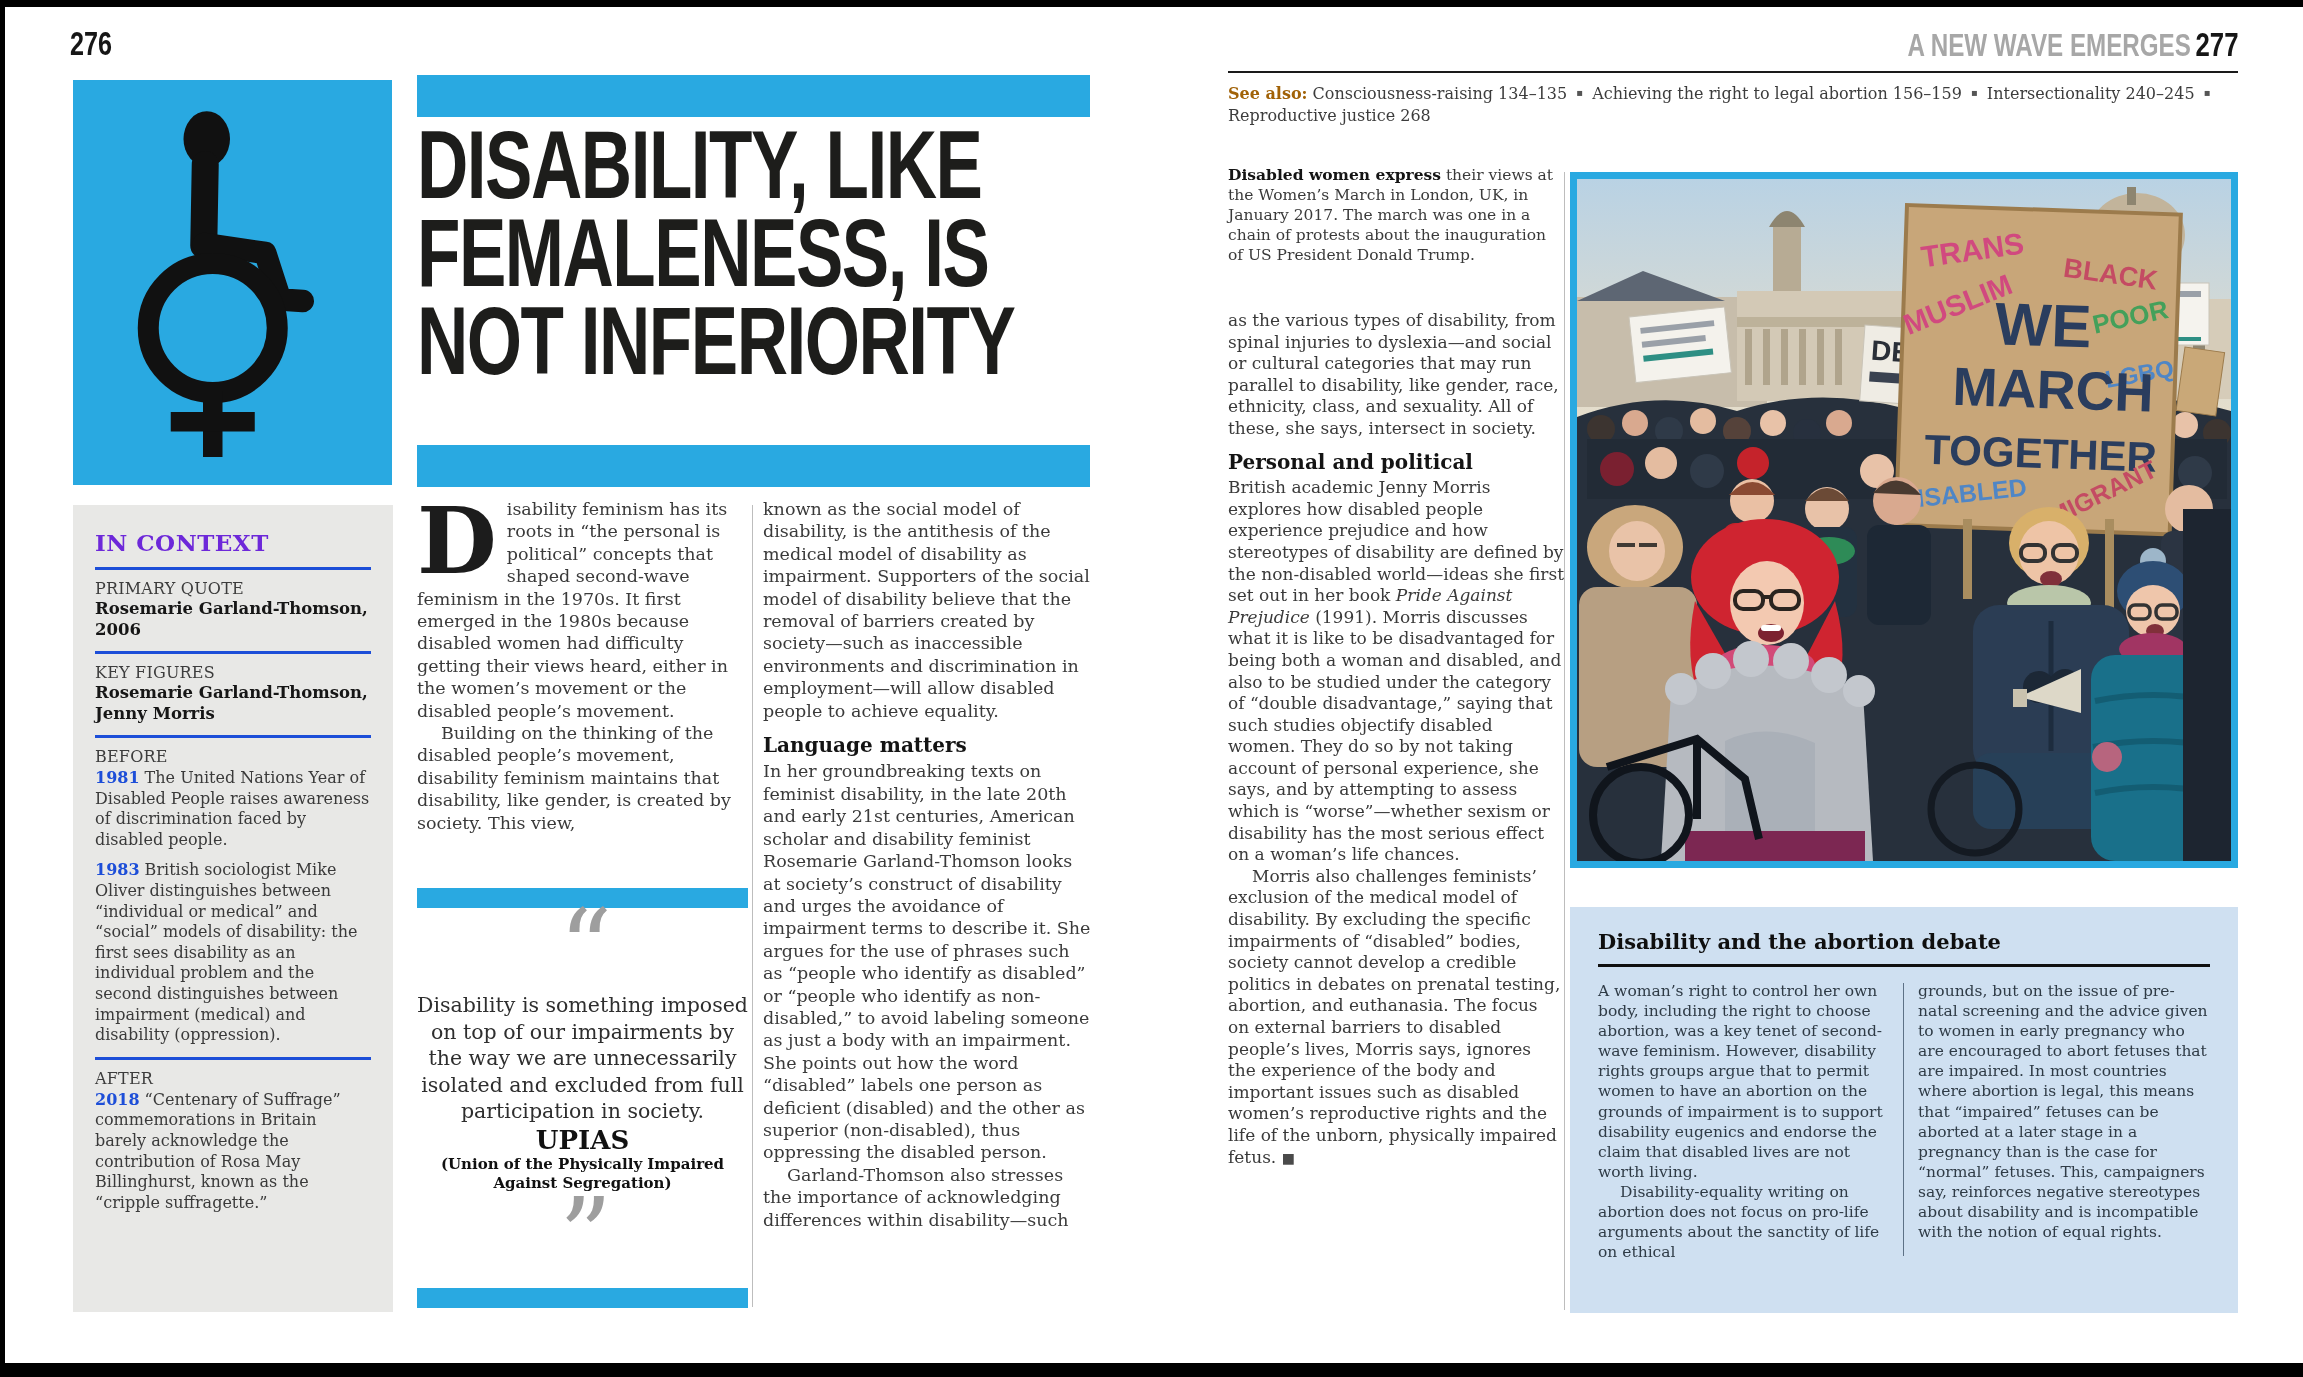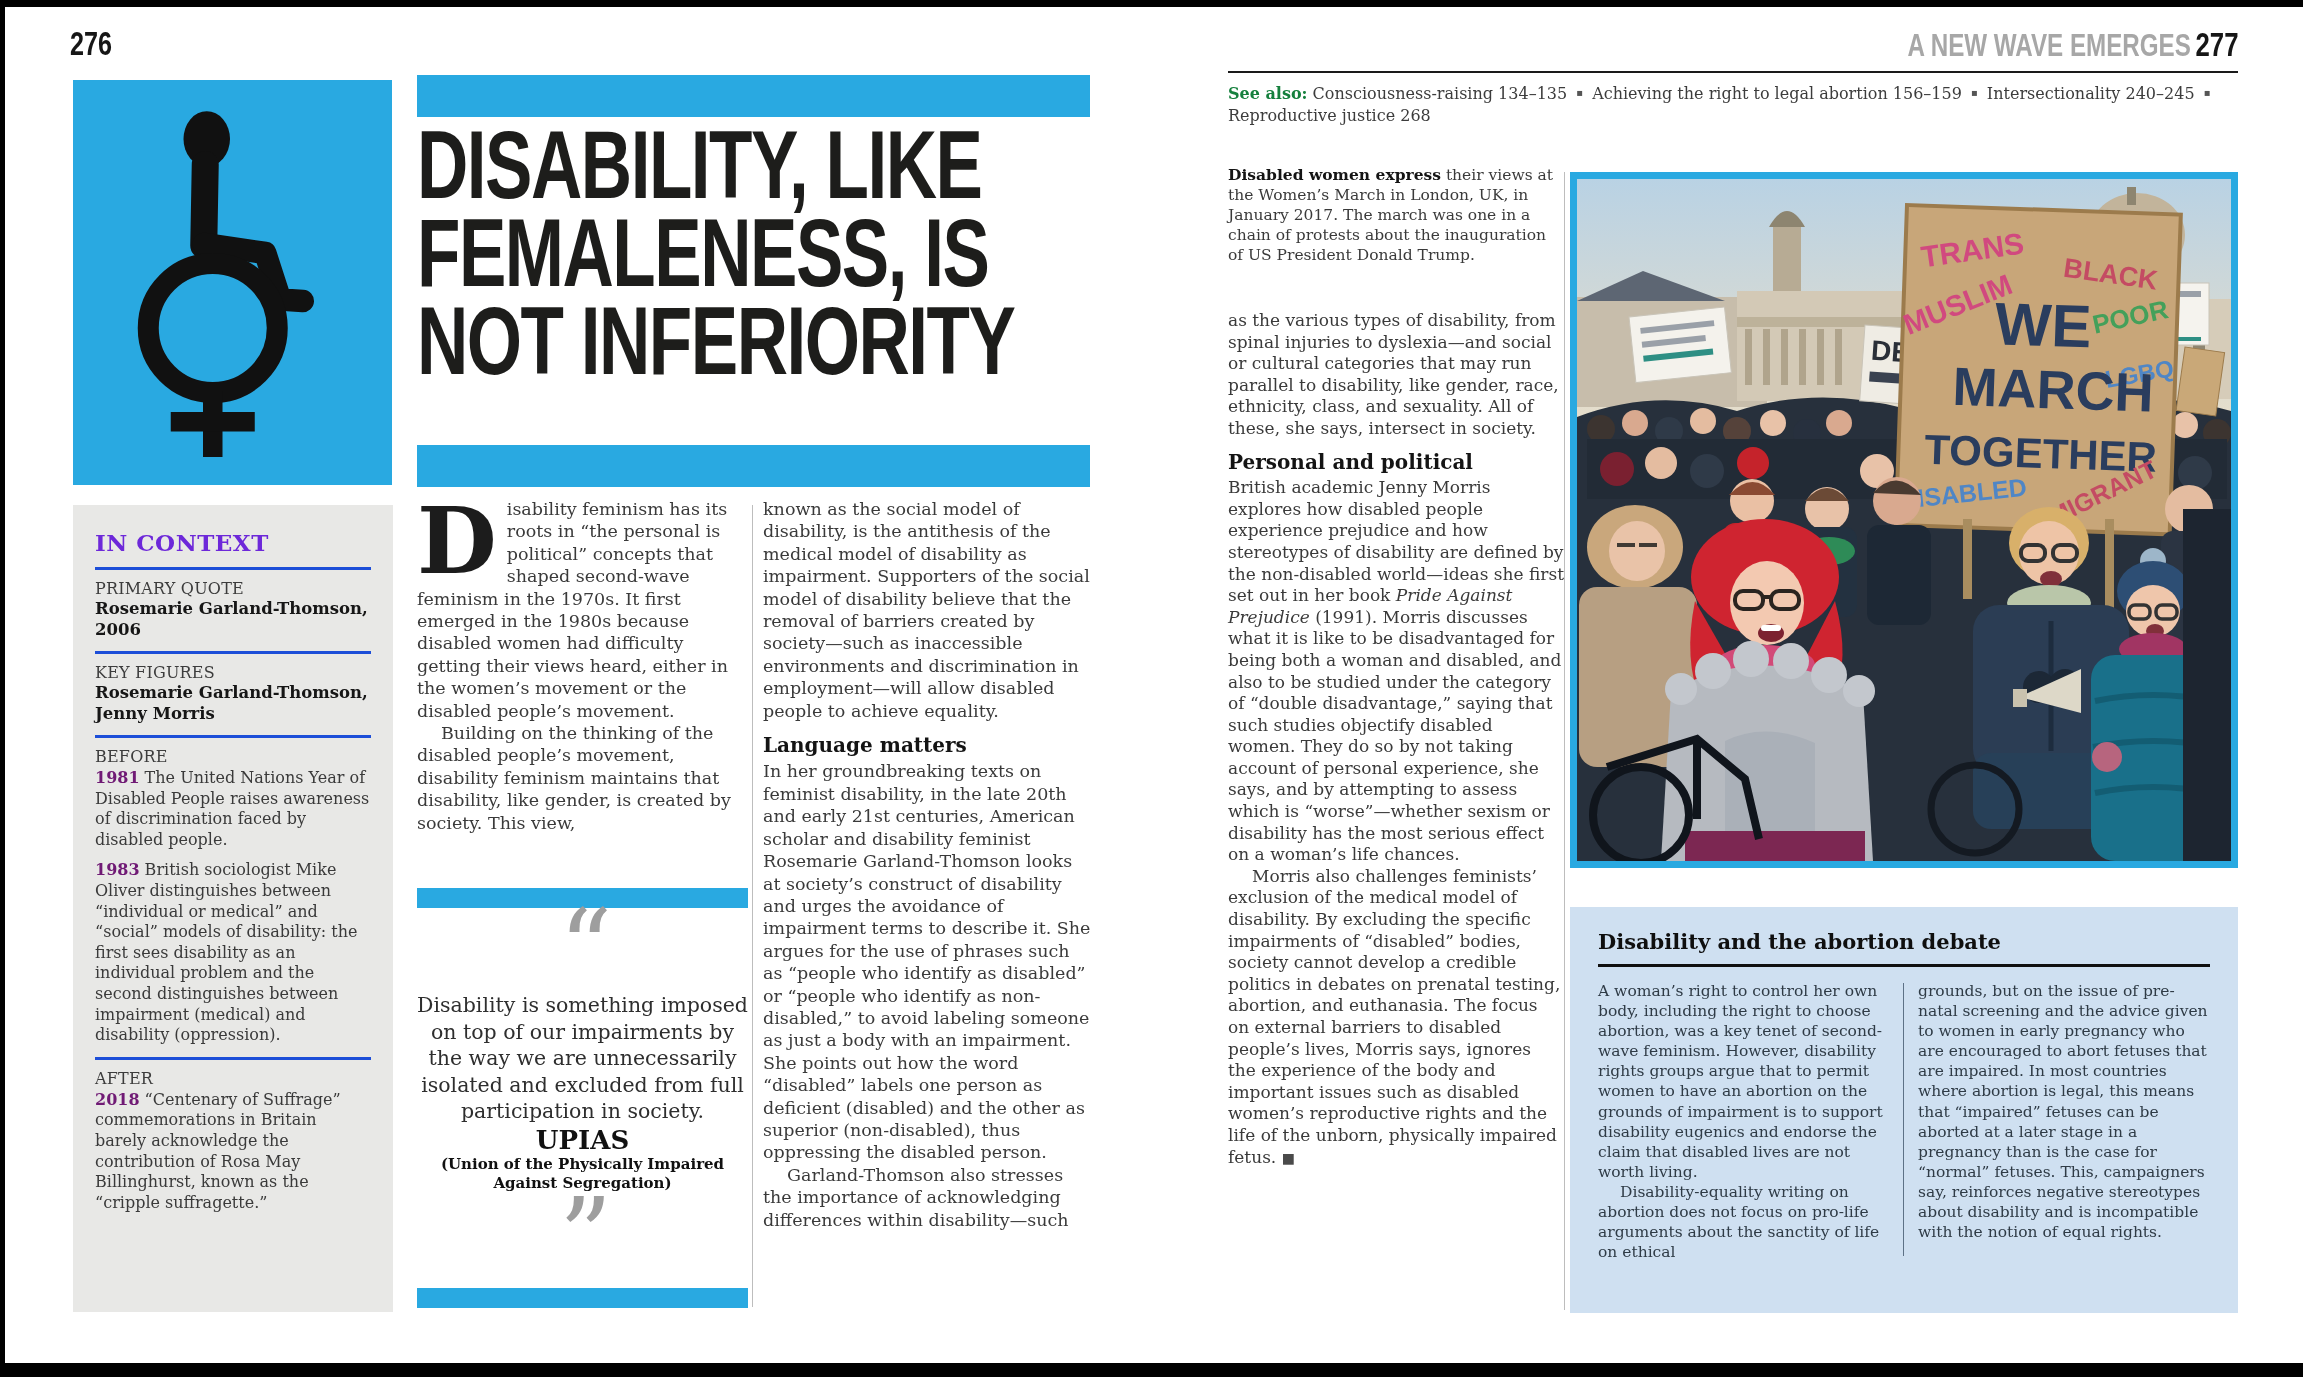--- a/index.html
+++ b/index.html
@@ -48,21 +48,21 @@
   .ctx-box {
     position:absolute; left:73px; top:505px; width:320px; height:807px;
     background:#e8e8e6; padding:24px 22px; overflow:hidden;
   }
   .ctx-title { font-weight:bold; font-size:23px; color:#6d28d9; letter-spacing:0.5px; margin-bottom:10px; }
   .ctx-sec { border-top:3px solid #1d4ed8; padding-top:9px; margin-top:11px; }
   .ctx-label { font-size:16px; color:#3c3c3c; letter-spacing:0.2px; }
   .ctx-names { font-weight:bold; font-size:16.5px; line-height:21px; color:#161616; }
   .ctx-p { font-size:16px; line-height:20.6px; margin-top:2px; }
   .ctx-p + .ctx-p { margin-top:10px; }
-  .ctx-p b { color:#701a75; }
+  .ctx-p b { color:#1d4ed8; }
 
   .colrule { position:absolute; width:1px; background:#bdbdbd; }
   .rule-left-page  { left:752px;  top:505px; height:802px; }
   .rule-right-page { left:1564px; top:172px; height:1138px; }
 
   .col { position:absolute; font-size:17.5px; line-height:22.4px; }
   .col p { margin:0; }
   .col .indent { text-indent:24px; }
   .col1-left { left:417px; top:498px; width:331px; }
   .col2-left { left:763px; top:498px; width:330px; }
@@ -78,21 +78,21 @@
   .pq-bar-top { top:888px; } .pq-bar-bottom { top:1288px; }
   .pull-quote { position:absolute; left:417px; top:918px; width:331px; text-align:center; }
   .pq-mark { font-size:104px; line-height:0.58em; color:#9e9e9e; letter-spacing:-6px; display:block; }
   .pq-mark.close { margin-top:14px; }
   .pq-text { font-size:20.5px; line-height:26.5px; color:#2e2e2e; margin-top:14px; }
   .pq-attr { font-weight:bold; font-size:26px; color:#111; line-height:30px; }
   .pq-attr-detail { font-weight:bold; font-size:15px; line-height:19px; color:#111; margin-bottom:8px; }
 
   .rule-header { position:absolute; left:1228px; top:71px; width:1010px; height:2px; background:#1a1a1a; }
   .see-also { position:absolute; left:1228px; top:82px; width:1010px; font-size:16px; line-height:22px; color:#3c3c3c; }
-  .see-also b { color:#15803d; }
+  .see-also b { color:#a16207; }
   .sa-sep { font-size:10px; vertical-align:3px; color:#555; padding:0 4px; }
 
   .caption { position:absolute; left:1228px; top:165px; width:332px; font-size:15.5px; line-height:20px; }
   .caption b { color:#141414; }
 
   .photo {
     position:absolute; left:1570px; top:172px; width:668px; height:696px;
     border:7px solid #29a9e1; background:#9db3c4; overflow:hidden;
   }
 

